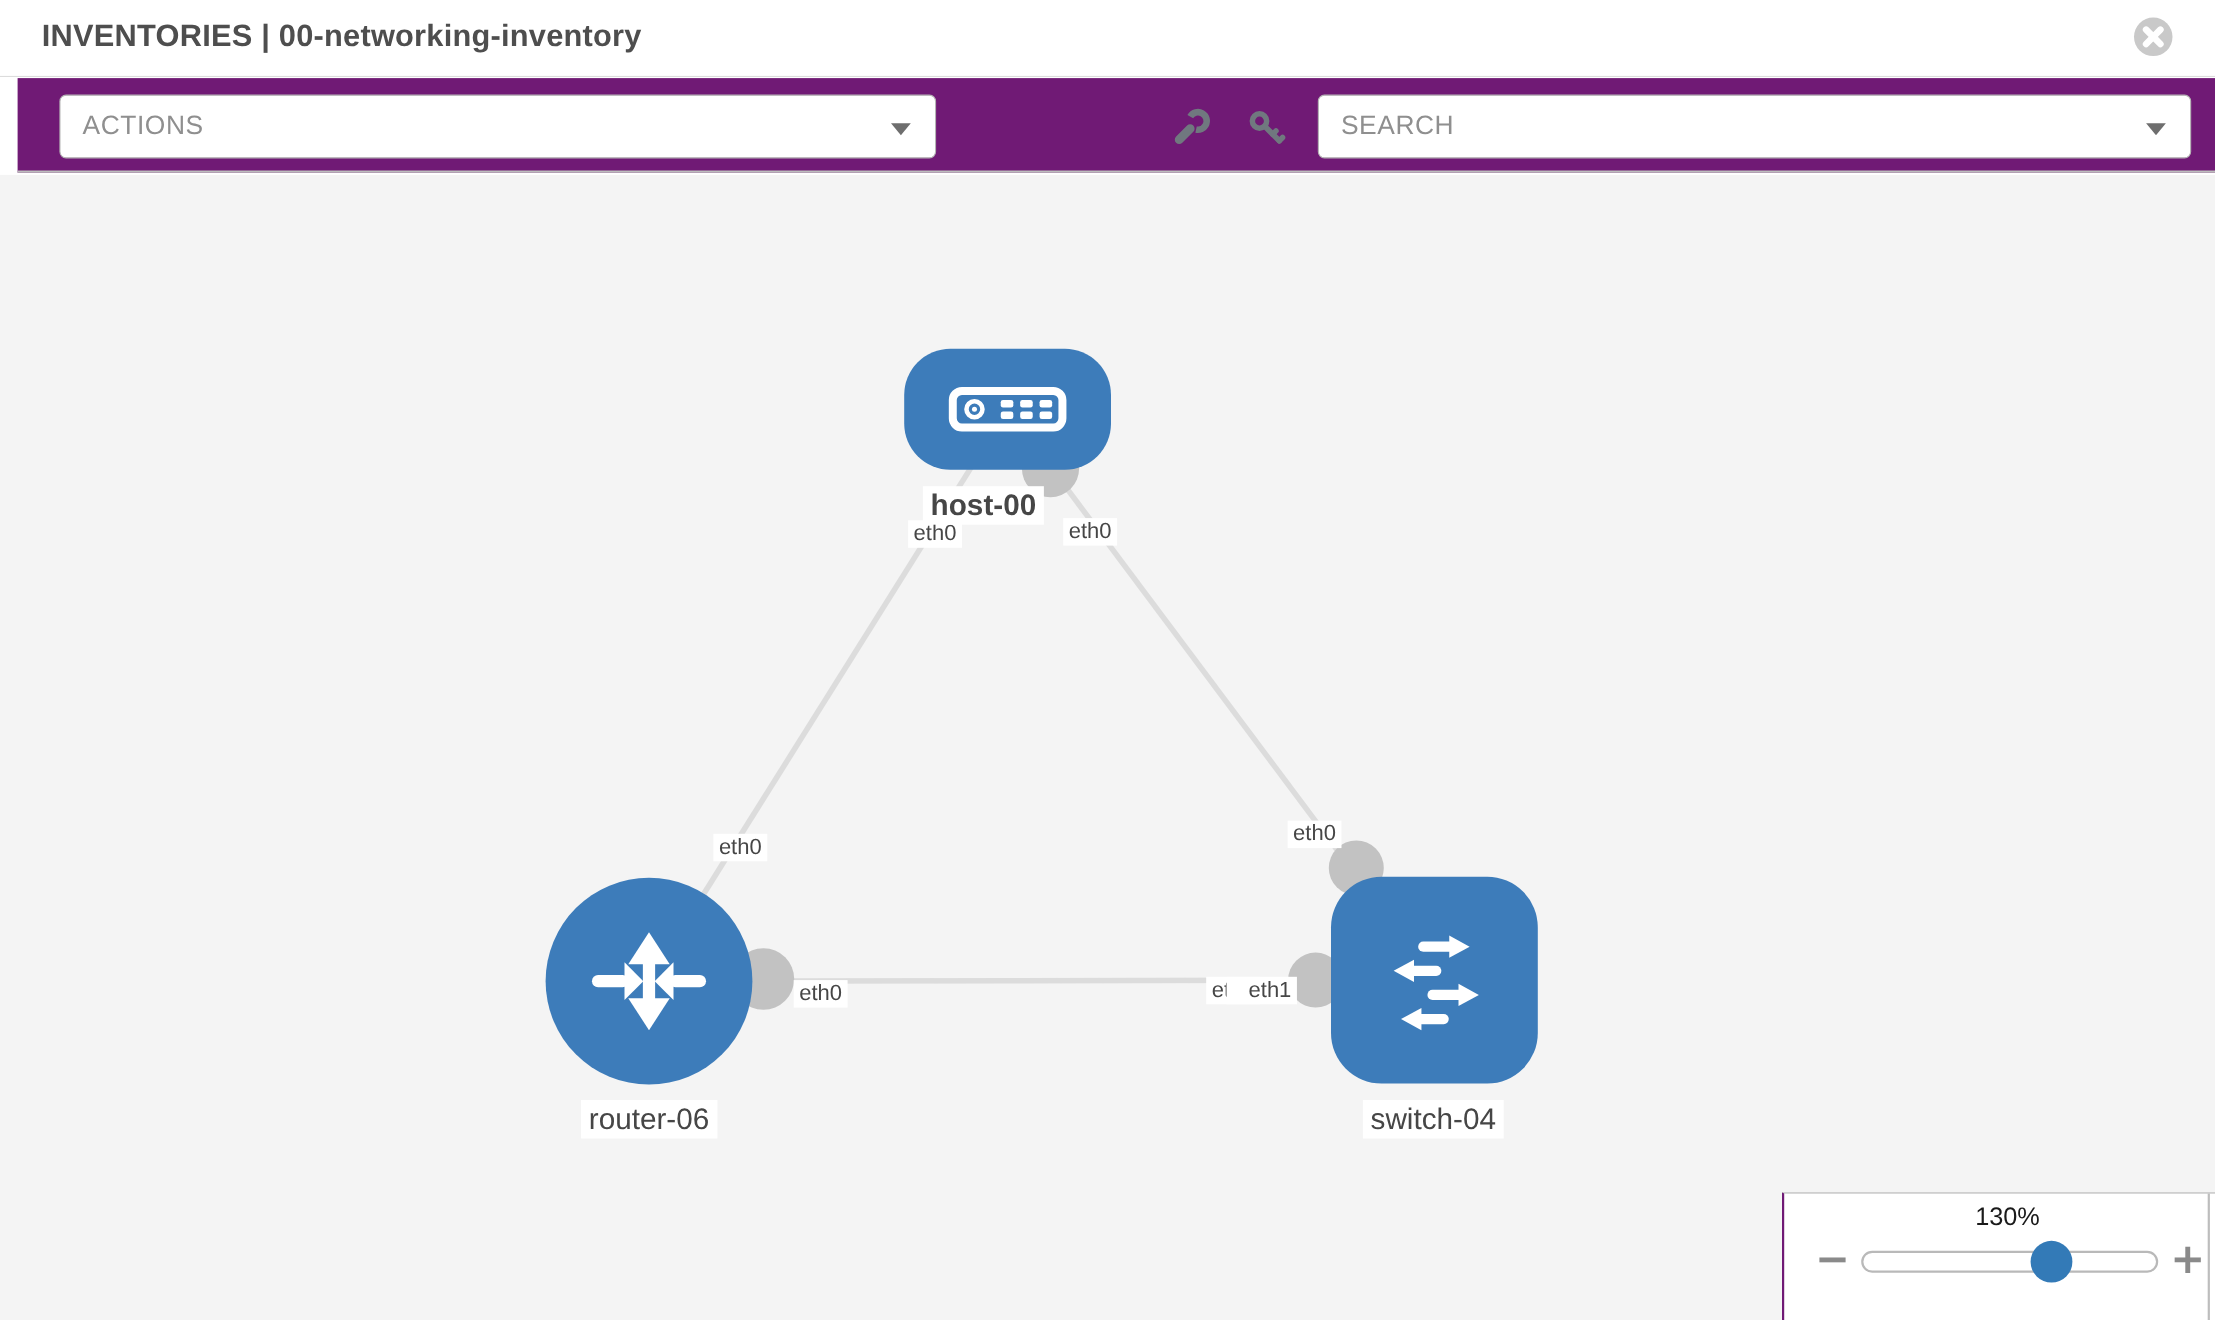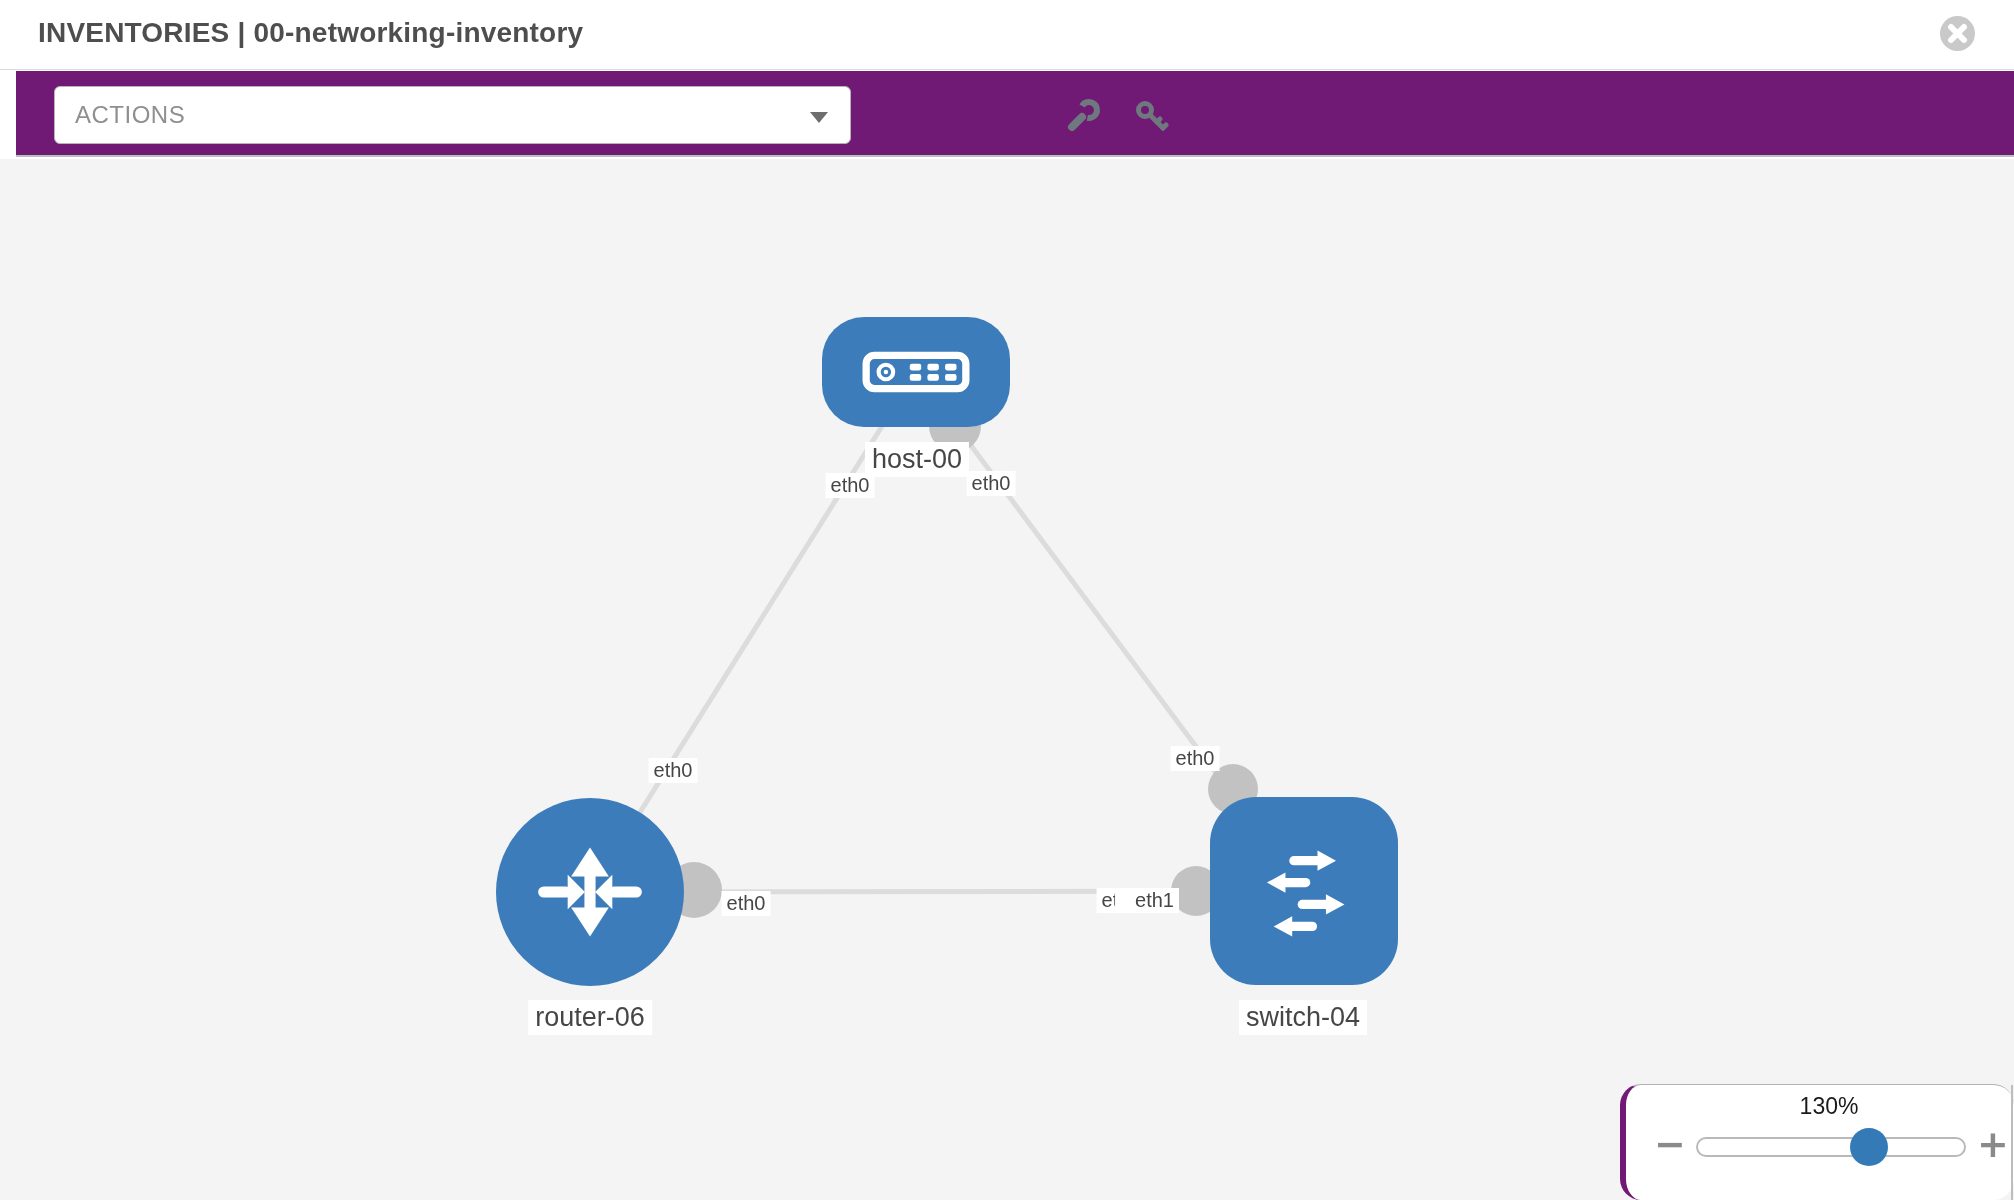--- a/index.html
+++ b/index.html
@@ -50,34 +50,34 @@
   .node{position:absolute;background:var(--node-fill);display:flex;align-items:center;
     justify-content:center;cursor:pointer;z-index:2;}
   .node-host{left:822px;top:158px;width:188px;height:110px;border-radius:42px;}
   .node-router{left:496px;top:639px;width:188px;height:188px;border-radius:50%;}
   .node-switch{left:1210px;top:638px;width:188px;height:188px;border-radius:46px;}
 
   .graph-label{position:absolute;transform:translateX(-50%);background:#fff;
     color:#464646;white-space:nowrap;z-index:4;}
   .node-label{font-size:27px;padding:2px 7px;z-index:5;}
   .iface-label{font-size:20px;padding:1px 5px;z-index:3;margin-top:16px;}
-  .lbl-host{left:917px;top:283px;}
+  .lbl-host{left:894px;top:283px;font-weight:bold;}
   .lbl-router{left:590px;top:841px;}
   .lbl-switch{left:1303px;top:841px;}
   .if-host-left{left:850px;top:298px;}
   .if-host-right{left:991px;top:296px;}
   .if-hr-mid{left:673px;top:583px;}
   .if-hs-switch{left:1195px;top:571px;}
   .if-rs-left{left:746px;top:716px;}
   .if-sw-under{left:1121px;top:713px;}
   .if-sw-over{left:1147px;top:713px;padding-left:20px;}
 
   
   .zoom-panel{position:absolute;left:1620px;top:925px;right:0;bottom:0;background:#fff;
-    border-left:6px solid #701a75;border-top:1px solid #b1b1b1;z-index:6;border-radius:21px;}
+    border-left:2px solid #701a75;border-top:1px solid #b1b1b1;z-index:6;}
   .zoom-panel-divider{position:absolute;left:385px;top:0;bottom:0;width:2px;
     background:#bdbdbd;}
   .zoom-level{position:absolute;left:203px;top:8px;transform:translateX(-50%);
     font-size:23px;color:#1a1a1a;}
   .zoom-btn{position:absolute;border:none;background:transparent;color:#8a8a8a;
     font-size:38px;font-weight:bold;line-height:38px;cursor:pointer;
     font-family:"DejaVu Sans",sans-serif;}
   .zoom-out{left:28px;top:40px;}
   .zoom-in{left:351px;top:40px;}
   .zoom-track{position:absolute;left:70px;top:52px;width:270px;height:20px;
@@ -115,20 +115,24 @@
 
     <button class="tool-icon-btn key-btn">
       <svg width="36" height="36" viewBox="0 0 36 36">
         <circle cx="12" cy="12" r="6.5" fill="none" stroke="var(--icon-gray)" stroke-width="5"></circle>
         <line x1="17" y1="17" x2="30" y2="30" stroke="var(--icon-gray)" stroke-width="5" stroke-linecap="round"></line>
         <line x1="30" y1="30" x2="33" y2="27" stroke="var(--icon-gray)" stroke-width="5" stroke-linecap="round"></line>
         <line x1="24" y1="24" x2="27" y2="21" stroke="var(--icon-gray)" stroke-width="5" stroke-linecap="round"></line>
       </svg>
     </button>
 
+    <div class="select-box search-box">
+      <span class="sel-label">SEARCH</span>
+      <span class="caret"></span>
+    </div>
   </div>
 
   <div class="canvas">
 
     <svg class="graph-svg" viewBox="0 0 2014 1041">
       <line class="link" x1="916" y1="213" x2="590" y2="733"></line>
       <line class="link" x1="916" y1="213" x2="1304" y2="732"></line>
       <line class="link" x1="590" y1="733" x2="1304" y2="732"></line>
       <circle class="connector" cx="955" cy="267" r="26"></circle>
       <circle class="connector" cx="694" cy="731" r="28"></circle>

